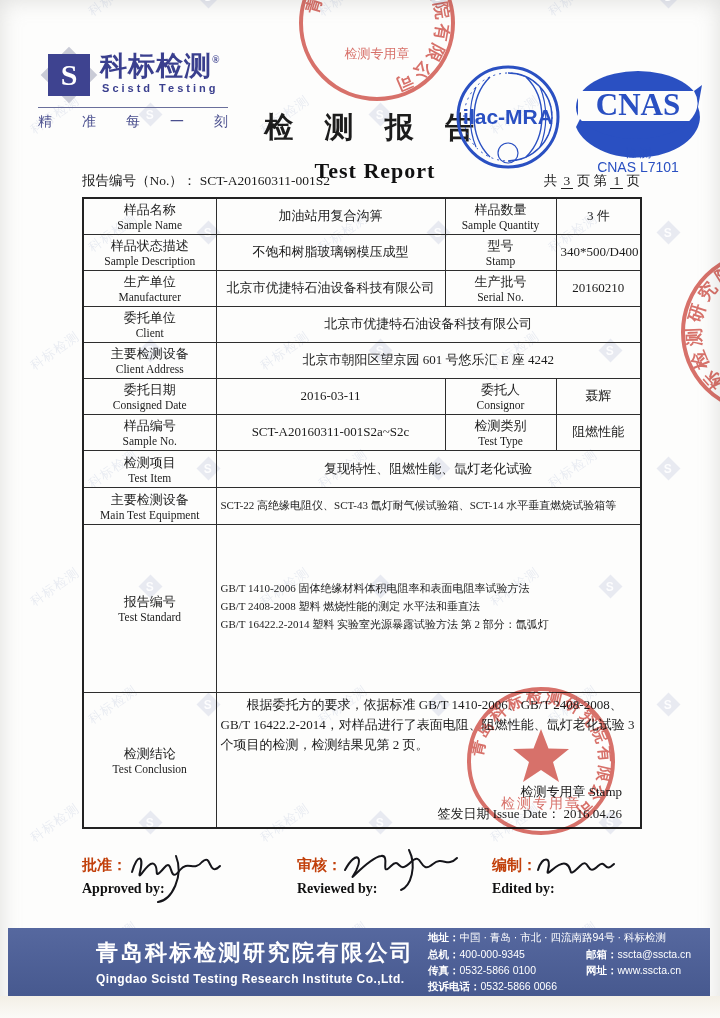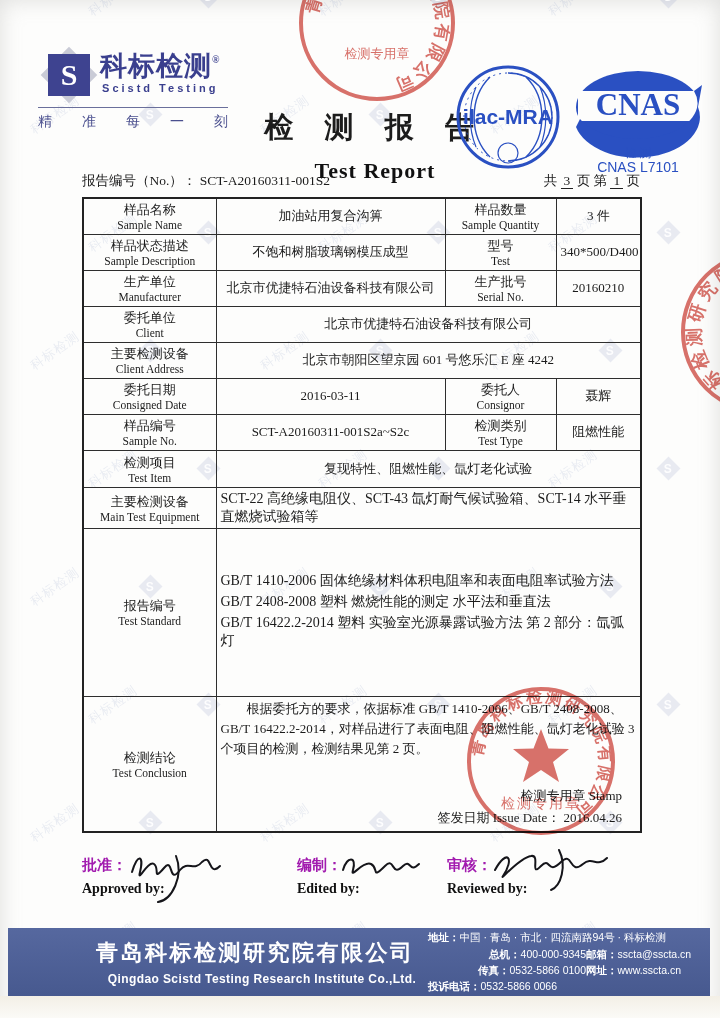--- a/index.html
+++ b/index.html
@@ -49,43 +49,43 @@
   .pginfo .u { border-bottom:1px solid #222; padding:0 3px; }
   
   table.rep { position:absolute; z-index:1; left:82px; top:197px; width:558px;
               border-collapse:collapse; table-layout:fixed; color:#1b1b1b; }
   table.rep td { border:1px solid #2e2e2e; padding:2px 4px; vertical-align:middle; }
   table.rep { border:2px solid #222; }
   td.lbl { text-align:center; }
   .lbl .cn { font-size:13px; }
   .lbl .en { font-size:11.5px; font-family:"Liberation Serif",serif; }
   td.val { text-align:center; font-size:13px; }
-  td.val-left { text-align:left; font-size:14px; padding-left:8px; }
+  td.val-left { text-align:left; font-size:11px; padding-left:8px; }
   .std-lines { padding:10px 4px 0 4px; vertical-align:top; }
   .std-lines div { margin-bottom:3px; }
   td.concl { vertical-align:top; padding:8px 10px 4px 10px; }
   .concl-para { text-indent:2em; line-height:1.55; font-size:13px; text-align:left; }
   .concl-stamp { margin-top:26px; text-align:right; padding-right:14px; font-size:13px; line-height:1.7; }
   
   .signs { position:absolute; z-index:1; left:82px; top:856px; width:560px; display:flex; }
   .sig-block { position:relative; }
   .sig-b1 { width:215px; } .sig-b2 { width:195px; } .sig-b3 { width:150px; }
-  .sig-cn { font-size:15px; font-weight:bold; color:#a21caf; }
+  .sig-cn { font-size:15px; font-weight:bold; color:#c2410c; }
   .sig-en { font-size:14px; font-weight:bold; color:#111; margin-top:6px; font-family:"Liberation Serif",serif; }
   .sig-svg { position:absolute; top:-14px; left:42px; }
   
   .footer { position:absolute; z-index:2; left:8px; top:928px; width:702px; height:68px;
             background:linear-gradient(#56689f, #47598f);
             display:flex; align-items:center; color:#fff;
             font-family:"Liberation Sans",sans-serif; }
   .f-left { padding-left:88px; width:420px; }
   .f-cn { font-size:22px; font-weight:bold; letter-spacing:2.5px; white-space:nowrap; }
-  .f-en { font-size:12px; font-weight:bold; margin-top:4px; letter-spacing:.4px;text-align:center; }
+  .f-en { font-size:12px; font-weight:bold; margin-top:4px; letter-spacing:.4px; }
   .f-right { font-size:10.5px; line-height:1.55; }
-  .f-row { display:flex;text-align:right; }
+  .f-row { display:flex; }
   .f-pair1 { width:158px; }
   .f-strip { position:absolute; z-index:1; left:0; top:996px; width:720px; height:22px;
              background:linear-gradient(#f3efe6,#fbfaf7); }
   .svg-sig path { stroke:#15151a; stroke-width:2; fill:none; stroke-linecap:round; }
 </style>
 </head>
 <body>
 
 <div class="page">
 
@@ -325,21 +325,21 @@
       <td class="val">3 件</td>
     </tr>
     <tr style="height:36px">
       <td class="lbl">
             <div class="cn">样品状态描述</div>
             <div class="en">Sample Description</div>
           </td>
       <td class="val">不饱和树脂玻璃钢模压成型</td>
       <td class="lbl">
             <div class="cn">型号</div>
-            <div class="en">Test</div>
+            <div class="en">Stamp</div>
           </td>
       <td class="val">340*500/D400</td>
     </tr>
     <tr style="height:36px">
       <td class="lbl">
             <div class="cn">生产单位</div>
             <div class="en">Manufacturer</div>
           </td>
       <td class="val">北京市优捷特石油设备科技有限公司</td>
       <td class="lbl">
@@ -429,35 +429,35 @@
 
   <div class="signs">
     <div class="sig-block sig-b1">
       <span class="sig-cn">批准：</span>
       <div class="sig-en">Approved by:</div>
       <svg class="sig-svg svg-sig" width="140" height="62" viewBox="0 0 140 62">
         <path d="M8 30 C14 10 20 14 16 30 C13 42 24 18 30 22 C36 26 28 40 40 26 C50 14 44 44 56 28 C64 18 70 30 78 20 C88 10 84 36 96 24"></path>
         <path d="M52 14 C60 34 48 58 34 60"></path>
       </svg>
     </div>
-    <div class="sig-block sig-b3">
-      <span class="sig-cn">编制：</span>
-      <div class="sig-en">Edited by:</div>
-      <svg class="sig-svg svg-sig" width="90" height="40" viewBox="0 0 90 40" style="left:40px; top:-8px;">
-        <path d="M6 22 C10 8 20 8 16 22 C13 32 26 12 34 16 C42 20 34 32 48 18 C58 8 54 30 66 18 C74 10 72 26 82 16"></path>
-      </svg>
-    </div>
     <div class="sig-block sig-b2">
       <span class="sig-cn">审核：</span>
       <div class="sig-en">Reviewed by:</div>
       <svg class="sig-svg svg-sig" width="130" height="54" viewBox="0 0 130 54">
         <path d="M6 28 C18 6 26 16 14 34 C10 40 30 16 42 14 C52 12 40 36 52 24 C62 14 58 34 72 20 C84 8 80 34 94 22 C104 14 108 26 118 16"></path>
         <path d="M70 8 C78 24 72 44 62 48"></path>
       </svg>
     </div>
+    <div class="sig-block sig-b3">
+      <span class="sig-cn">编制：</span>
+      <div class="sig-en">Edited by:</div>
+      <svg class="sig-svg svg-sig" width="90" height="40" viewBox="0 0 90 40" style="left:40px; top:-8px;">
+        <path d="M6 22 C10 8 20 8 16 22 C13 32 26 12 34 16 C42 20 34 32 48 18 C58 8 54 30 66 18 C74 10 72 26 82 16"></path>
+      </svg>
+    </div>
   </div>
 
   <div class="footer">
     <div class="f-left">
       <div class="f-cn">青岛科标检测研究院有限公司</div>
       <div class="f-en">Qingdao Scistd Testing Research Institute Co.,Ltd.</div>
     </div>
     <div class="f-right">
       <div class="f-row">
         <span><b>地址：</b><span>中国 · 青岛 · 市北 · 四流南路94号 · 科标检测</span></span>

